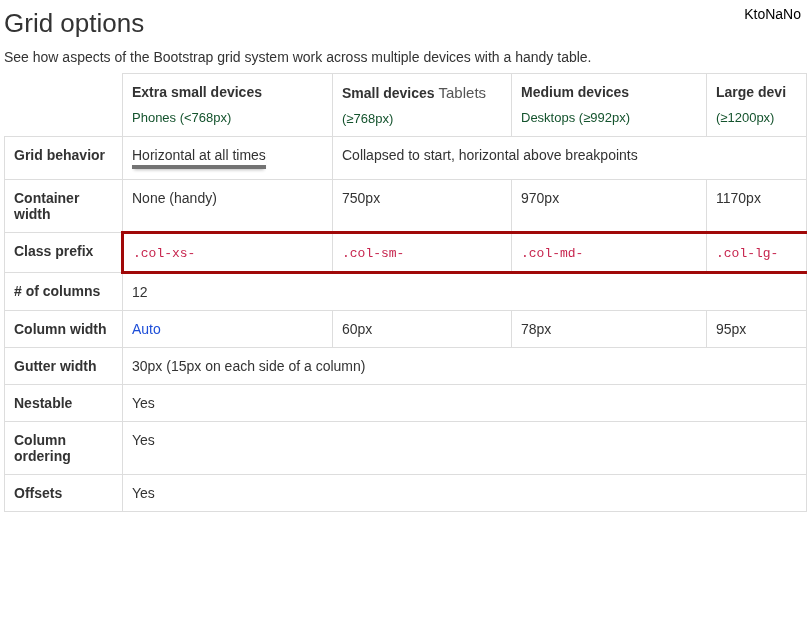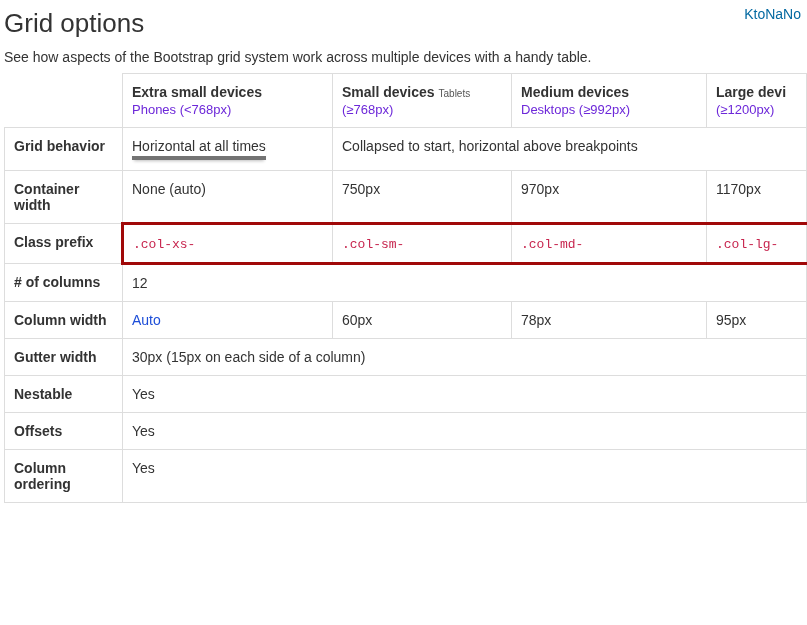--- a/index.html
+++ b/index.html
@@ -8,21 +8,21 @@
     padding: 4px 0 0 4px;
     font-family: "Helvetica Neue", Helvetica, Arial, sans-serif;
     color: #333;
     background: #fff;
     width: 807px;
   }
   .watermark {
     position: absolute;
     top: 6px;
     right: 6px;
-    color: #0369a1;
+    color: #000000;
     font-size: 14px;
   }
   h2.title {
     font-weight: 400;
     font-size: 26px;
     margin: 4px 8px 10px 0;
     color: #333;
   }
   p.lead {
     font-size: 14px;
@@ -43,26 +43,26 @@
     background: #fff;
   }
   table.grid thead th {
     font-weight: 700;
     color: #333;
   }
   table.grid thead th .sub {
     display: block;
     font-weight: 400;
     font-size: 13px;
-    color: #6d28d9;
-    margin-top: 2px;
+    color: #14532d;
+    margin-top: 10px;
   }
   table.grid thead th .tag {
     font-weight: 400;
-    font-size: 10px;
+    font-size: 15px;
     color: #555;
   }
   table.grid tbody th.rowh {
     font-weight: 700;
     color: #333;
     width: 118px;
   }
   table.grid thead th.corner {
     border-top: none;
     border-left: none;
@@ -128,21 +128,21 @@
   <tbody>
     <tr>
       <th class="rowh">Grid behavior</th>
       <td>
         <span class="underline-red">Horizontal at all times</span>
       </td>
       <td colspan="3">Collapsed to start, horizontal above breakpoints</td>
     </tr>
     <tr>
       <th class="rowh">Container width</th>
-      <td>None (auto)</td>
+      <td>None (handy)</td>
       <td>750px</td>
       <td>970px</td>
       <td>1170px</td>
     </tr>
     <tr class="hlrow">
       <th class="rowh">Class prefix</th>
       <td class="first"><code>.col-xs-</code></td>
       <td><code>.col-sm-</code></td>
       <td><code>.col-md-</code></td>
       <td><code>.col-lg-</code></td>
@@ -160,21 +160,21 @@
     </tr>
     <tr>
       <th class="rowh">Gutter width</th>
       <td colspan="4">30px (15px on each side of a column)</td>
     </tr>
     <tr>
       <th class="rowh">Nestable</th>
       <td colspan="4">Yes</td>
     </tr>
     <tr>
-      <th class="rowh">Offsets</th>
+      <th class="rowh">Column ordering</th>
       <td colspan="4">Yes</td>
     </tr>
     <tr>
-      <th class="rowh">Column ordering</th>
+      <th class="rowh">Offsets</th>
       <td colspan="4">Yes</td>
     </tr>
   </tbody>
 </table>
 
 </body></html>

